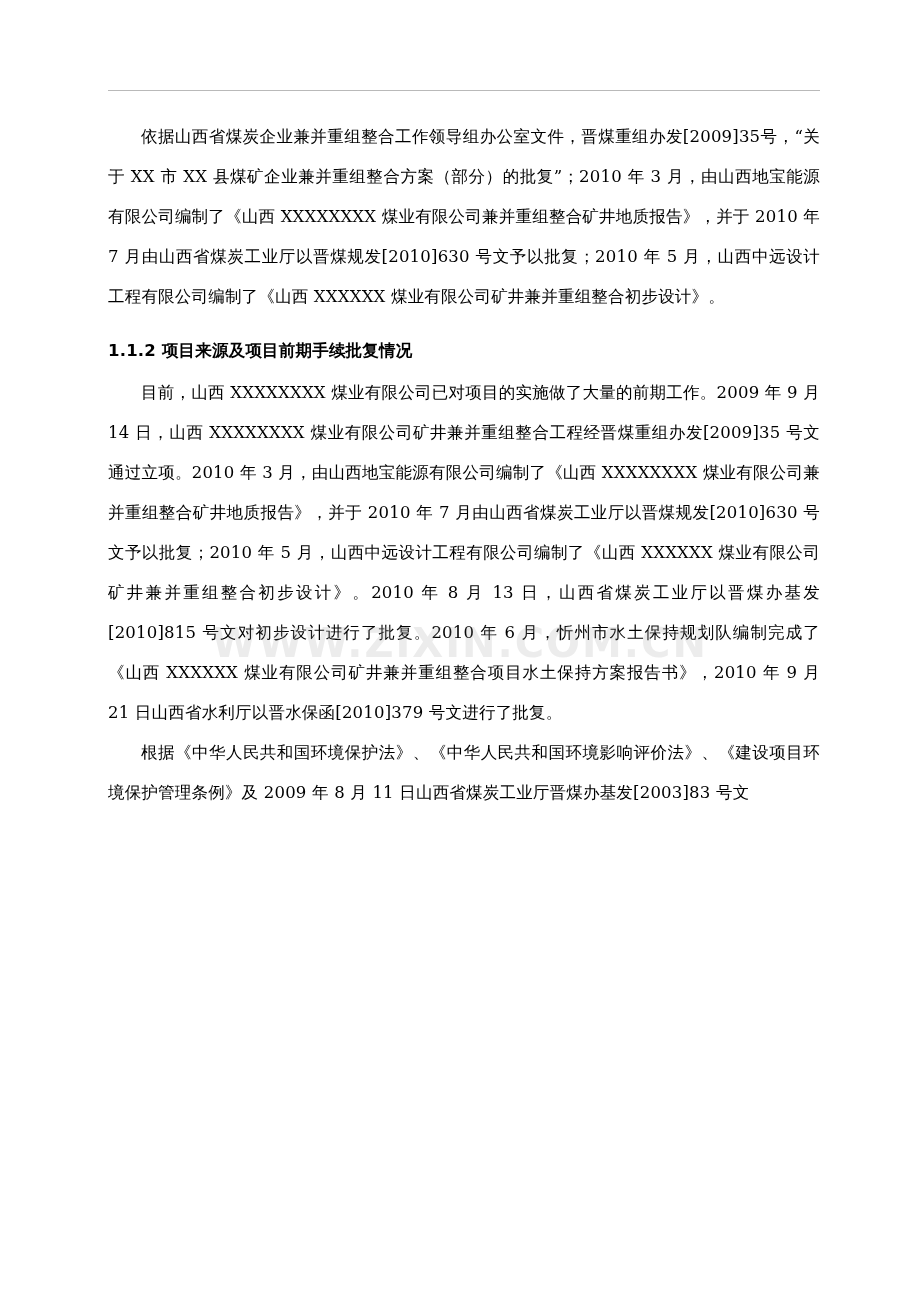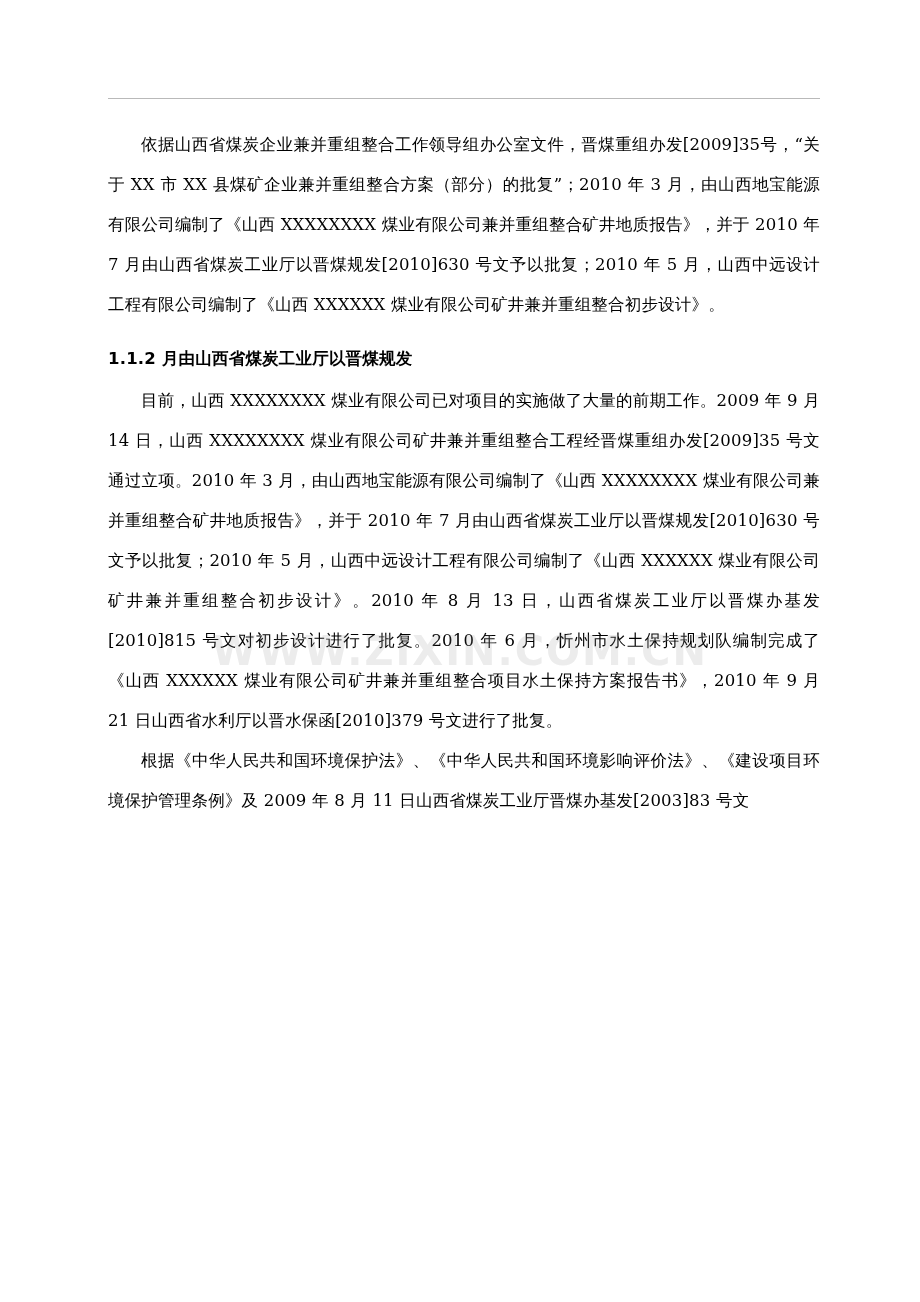--- a/index.html
+++ b/index.html
@@ -5,21 +5,21 @@
   html, body {
     margin: 0;
     padding: 0;
     background: #ffffff;
   }
   .page {
     position: relative;
     width: 920px;
     height: 997px;
     background: #ffffff;
-    margin: 16px auto;
+    margin: 8px auto;
     overflow: hidden;
     font-family: "DejaVu Serif", "Liberation Serif", serif;
     color: #000000;
   }
   .page-inner {
     position: absolute;
     left: 108px;
     top: 82px;
     width: 712px;
   }
@@ -84,21 +84,21 @@
 
 <div class="page">
 
   <div class="page-inner">
 
     <div class="rule"></div>
 
     <p class="body spread">依据山西省煤炭企业兼并重组整合工作领导组办公室文件，晋煤重组办发[2009]35号，“关于 XX 市 XX 县煤矿企业兼并重组整合方案（部分）的批复”；2010 年 3 月，由山西地宝能源有限公司编制了《山西 XXXXXXXX 煤业有限公司兼并重组整合矿井地质报告》，并于 2010 年 7 月由山西省煤炭工业厅以晋煤规发[2010]630 号文予以批复；2010 年 5 月，山西中远设计工程有限公司编制了《山西 XXXXXX 煤业有限公司矿井兼并重组整合初步设计》。</p>
 
 
-    <h2 class="heading">1.1.2 月由山西省煤炭工业厅以晋煤规发</h2>
+    <h2 class="heading">1.1.2 项目来源及项目前期手续批复情况</h2>
 
     <p class="body spread">目前，山西 XXXXXXXX 煤业有限公司已对项目的实施做了大量的前期工作。2009 年 9 月 14 日，山西 XXXXXXXX 煤业有限公司矿井兼并重组整合工程经晋煤重组办发[2009]35 号文通过立项。2010 年 3 月，由山西地宝能源有限公司编制了《山西 XXXXXXXX 煤业有限公司兼并重组整合矿井地质报告》，并于 2010 年 7 月由山西省煤炭工业厅以晋煤规发[2010]630 号文予以批复；2010 年 5 月，山西中远设计工程有限公司编制了《山西 XXXXXX 煤业有限公司矿井兼并重组整合初步设计》。2010 年 8 月 13 日，山西省煤炭工业厅以晋煤办基发[2010]815 号文对初步设计进行了批复。2010 年 6 月，忻州市水土保持规划队编制完成了《山西 XXXXXX 煤业有限公司矿井兼并重组整合项目水土保持方案报告书》，2010 年 9 月 21 日山西省水利厅以晋水保函[2010]379 号文进行了批复。</p>
 
 
     <p class="body spread">根据《中华人民共和国环境保护法》、《中华人民共和国环境影响评价法》、《建设项目环境保护管理条例》及 2009 年 8 月 11 日山西省煤炭工业厅晋煤办基发[2003]83 号文</p>
 
   </div>
 
   <div class="watermark">WWW.ZIXIN.COM.CN</div>
 

